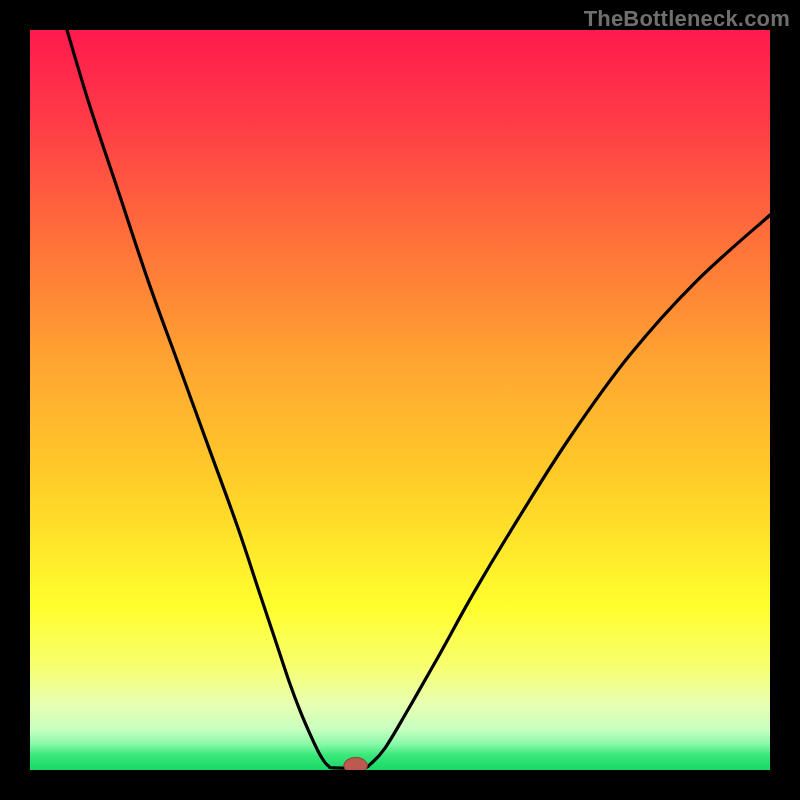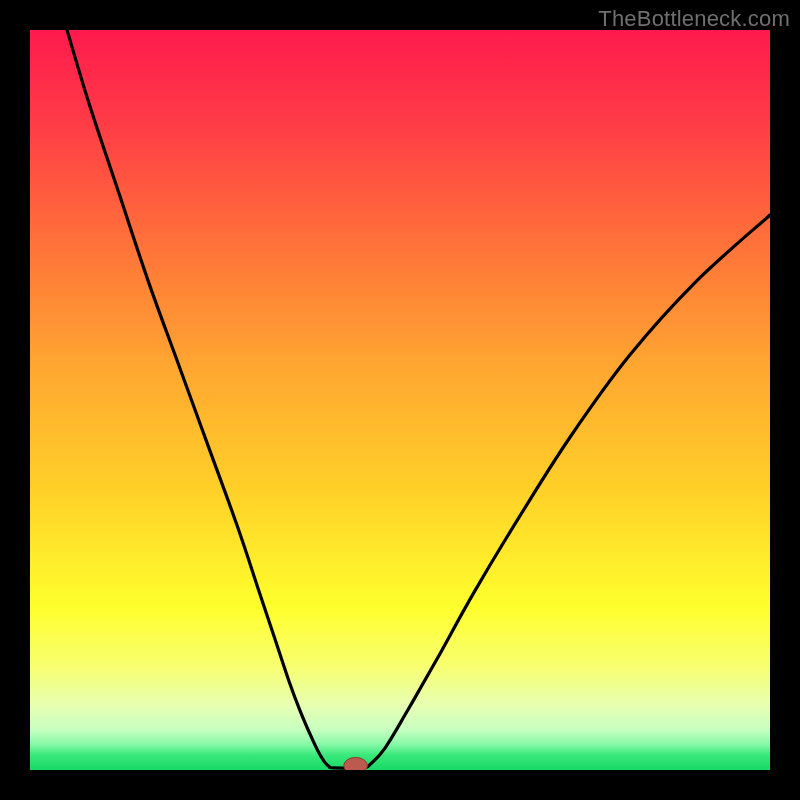--- a/index.html
+++ b/index.html
@@ -23,21 +23,21 @@
     width: 740px;
     height: 740px;
     overflow: hidden;
   }
   .watermark {
     position: absolute;
     top: 6px;
     right: 10px;
     color: #6f6f6f;
     font-size: 22px;
-    font-weight: 400;
+    font-weight: 700;
     letter-spacing: 0.2px;
     user-select: none;
   }
   svg { display: block; }
 </style>
 </head>
 <body>
 
 <div class="frame">
 

